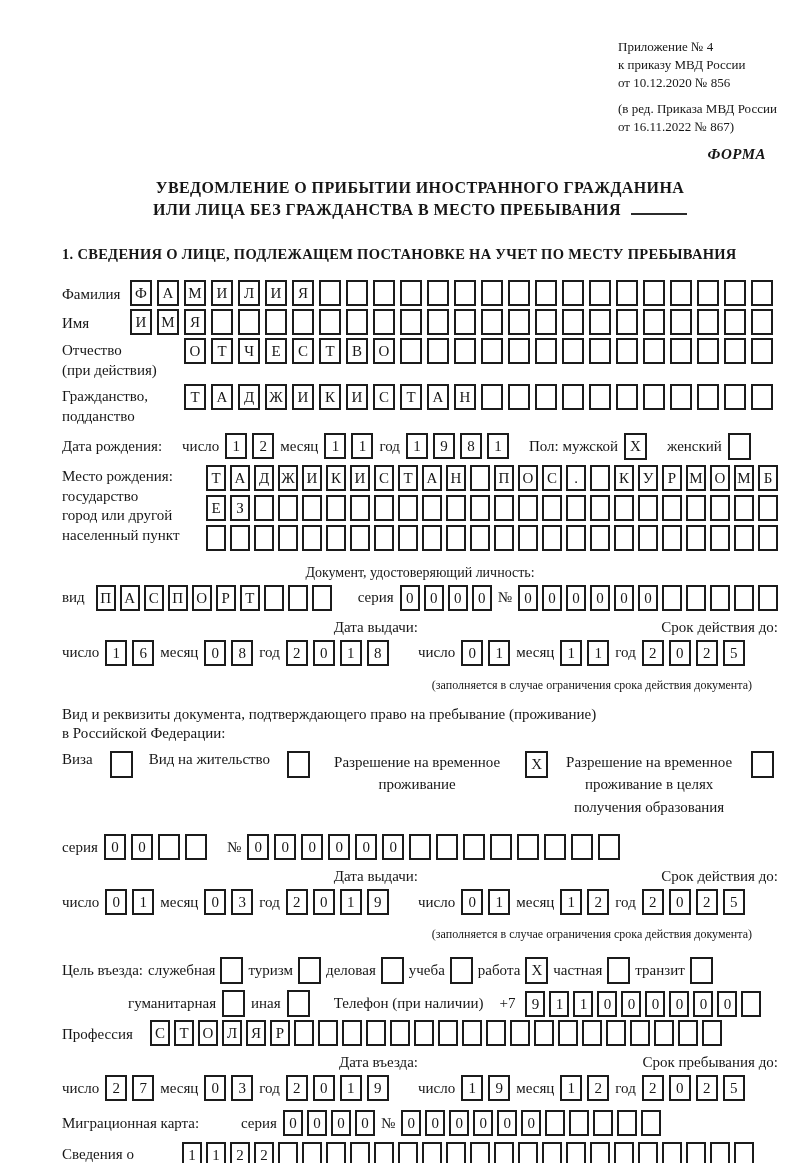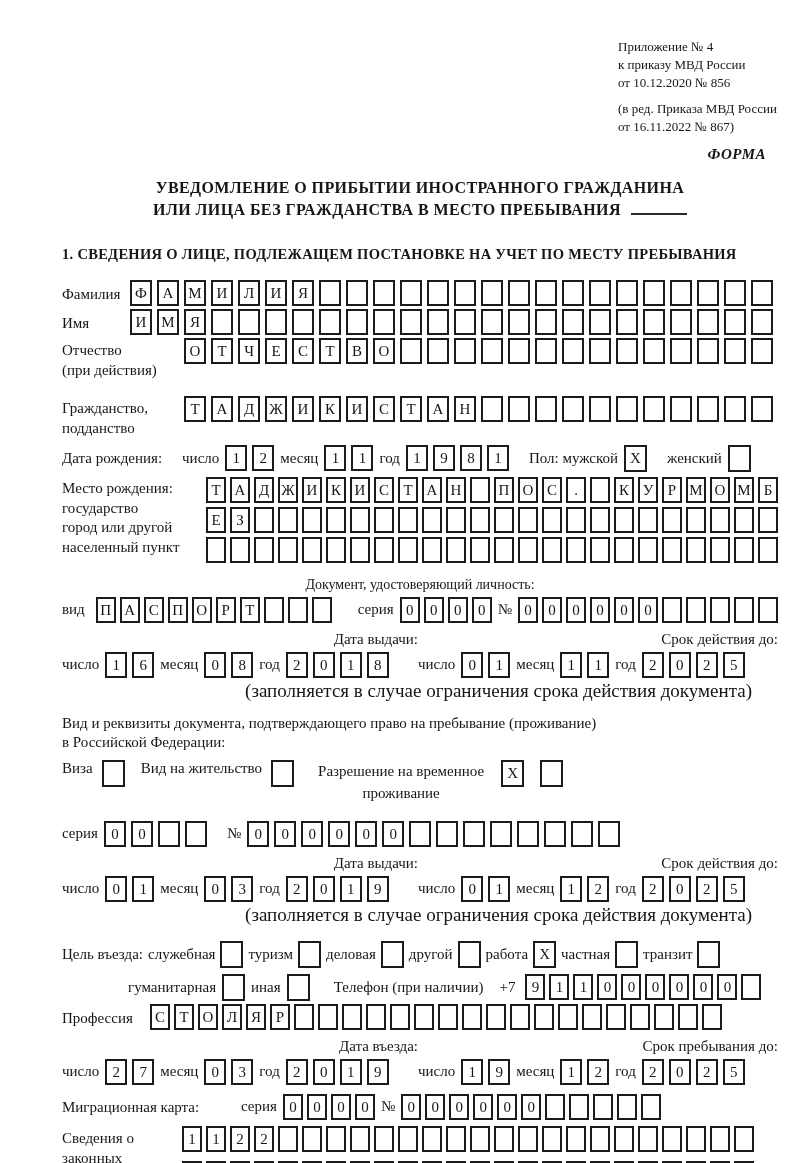--- a/index.html
+++ b/index.html
@@ -38,27 +38,27 @@
     display:inline-flex; align-items:center; justify-content:center; font-size:15px;
   }
   .gap8 { width:8px; flex:none; } .gap14 { width:14px; flex:none; }
 
   
   .halves { display:flex; margin-top:8px; }
   .hl { width:356px; flex:none; } .hr { flex:1; }
   .dg-title { text-align:right; margin-bottom:4px; }
   .dg { display:flex; align-items:center; gap:6px; }
   .dg .w { white-space:nowrap; }
-  .note { font-size:19px; text-align:right; padding-right:26px; margin-top:2px; }
+  .note { font-size:12px; text-align:right; padding-right:26px; margin-top:12px; }
 
   .introline { margin-top:13px; }
   .introline2 { margin-top:2px; }
 
   .opts { display:flex; align-items:flex-start; margin-top:9px; gap:16px; }
-  .opt { display:flex; align-items:flex-start; gap:9px; }
+  .opt { display:flex; align-items:flex-start; gap:17px; }
   .optc { text-align:center; line-height:1.5; }
   .wt182 { width:182px; } .wt170 { width:170px; }
 
   .purpose { display:flex; align-items:center; gap:5px; margin-top:15px; white-space:nowrap; }
   .purpose2 { display:flex; align-items:center; gap:6px; margin-top:6px; padding-left:66px; white-space:nowrap; }
   .phone-pre { padding:0 4px 0 10px; }
 </style>
 </head>
 <body>
 
@@ -163,21 +163,21 @@
         <span class="cell"></span>
         <span class="cell"></span>
         <span class="cell"></span>
         <span class="cell"></span>
         <span class="cell"></span>
         <span class="cell"></span>
         <span class="cell"></span>
       </div>
   </div>
 
-  <div class="frow" style="margin-top:16px">
+  <div class="frow" style="margin-top:4px">
     <div class="lc w122">
       <div>Гражданство,</div>
       <div>подданство</div>
     </div>
     <div class="cells">
         <span class="cell">Т</span>
         <span class="cell">А</span>
         <span class="cell">Д</span>
         <span class="cell">Ж</span>
         <span class="cell">И</span>
@@ -416,20 +416,21 @@
     </div>
     <div class="opt">
       <span>Вид на жительство</span>
       <span class="box"></span>
     </div>
     <div class="opt">
       <span class="optc wt182">Разрешение на временное проживание</span>
       <span class="box">X</span>
     </div>
     <div class="opt">
+      <span class="optc wt170">Разрешение на временное проживание в целях получения образования</span>
       <span class="box"></span>
     </div>
   </div>
 
   <div class="frow vc dg" style="margin-top:16px">
     <span class="w">серия</span>
     <span class="cells">
         <span class="cell">0</span>
         <span class="cell">0</span>
         <span class="cell"></span>
@@ -504,21 +505,21 @@
   <div class="note">(заполняется в случае ограничения срока действия документа)</div>
 
   <div class="purpose">
     <span>Цель въезда:</span>
     <span>служебная</span>
     <span class="box"></span>
     <span>туризм</span>
     <span class="box"></span>
     <span>деловая</span>
     <span class="box"></span>
-    <span>другой</span>
+    <span>учеба</span>
     <span class="box"></span>
     <span>работа</span>
     <span class="box">X</span>
     <span>частная</span>
     <span class="box"></span>
     <span>транзит</span>
     <span class="box"></span>
   </div>
 
   <div class="purpose2">

